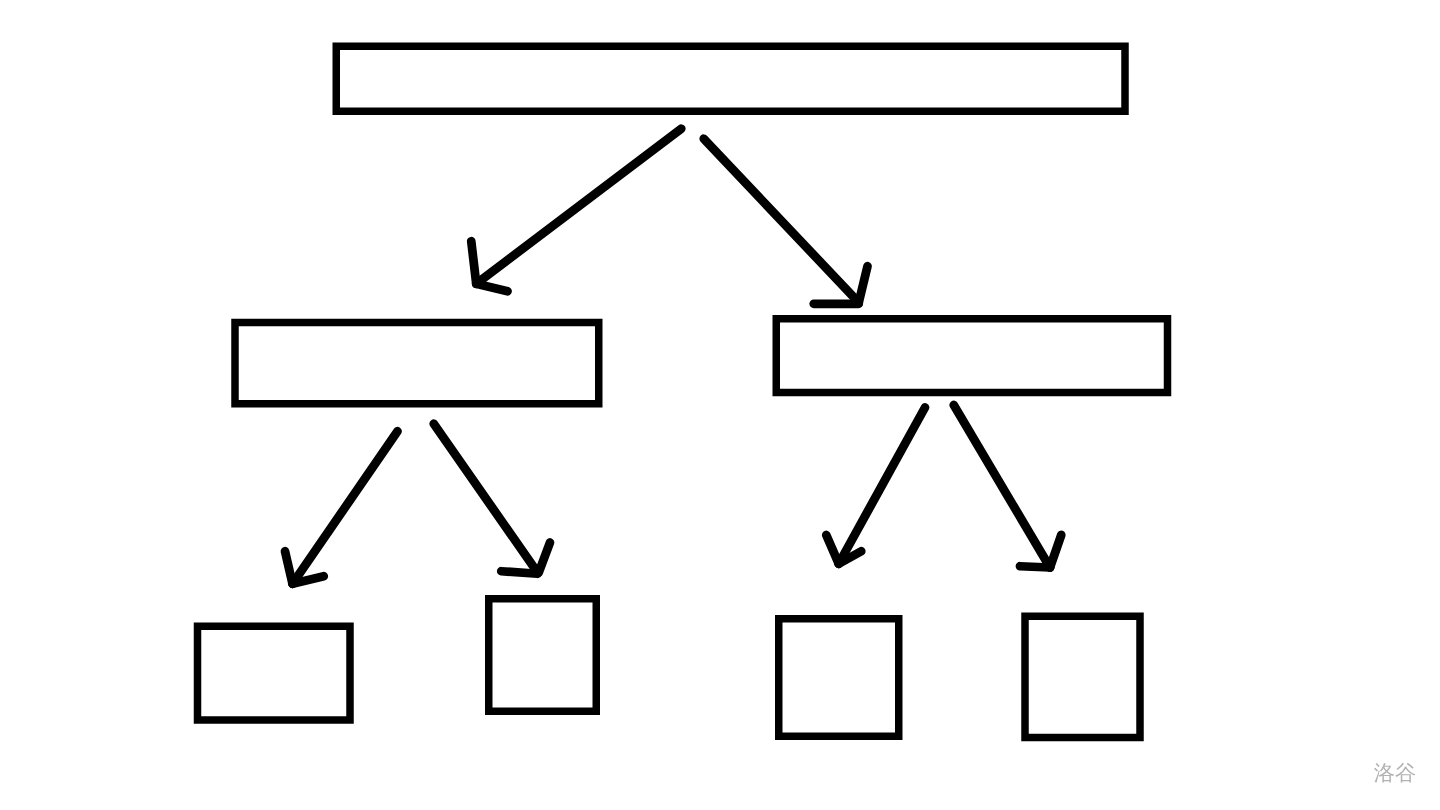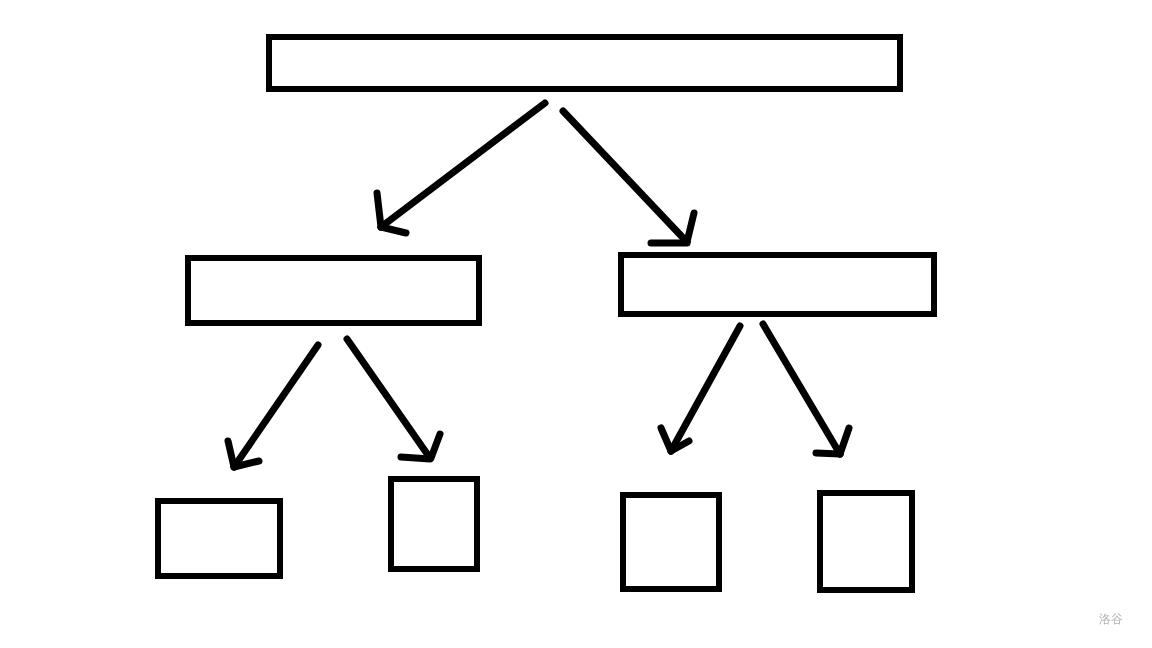--- a/index.html
+++ b/index.html
@@ -61,14 +61,14 @@
       <line x1="347" y1="339" x2="430" y2="458" stroke="#000000" stroke-width="7" stroke-linecap="round"></line>
       <line x1="440" y1="434" x2="431" y2="458" stroke="#000000" stroke-width="7" stroke-linecap="round"></line>
       <line x1="401" y1="457" x2="430" y2="459" stroke="#000000" stroke-width="7" stroke-linecap="round"></line>
       <line x1="740" y1="326" x2="671" y2="451" stroke="#000000" stroke-width="7" stroke-linecap="round"></line>
       <line x1="661" y1="428" x2="671" y2="451" stroke="#000000" stroke-width="7" stroke-linecap="round"></line>
       <line x1="671" y1="451" x2="689" y2="441" stroke="#000000" stroke-width="7" stroke-linecap="round"></line>
       <line x1="763" y1="324" x2="840" y2="454" stroke="#000000" stroke-width="7" stroke-linecap="round"></line>
       <line x1="849" y1="428" x2="840" y2="454" stroke="#000000" stroke-width="7" stroke-linecap="round"></line>
       <line x1="816" y1="453" x2="840" y2="454" stroke="#000000" stroke-width="7" stroke-linecap="round"></line>
     </svg>
-  <div class="watermark" style="color: rgb(178, 178, 178); font-size: 12px;">洛谷</div>
+  <div class="watermark" style="color: rgb(178, 178, 178); font-size: 17px;">洛谷</div>
 </div>
 
 </body></html>

